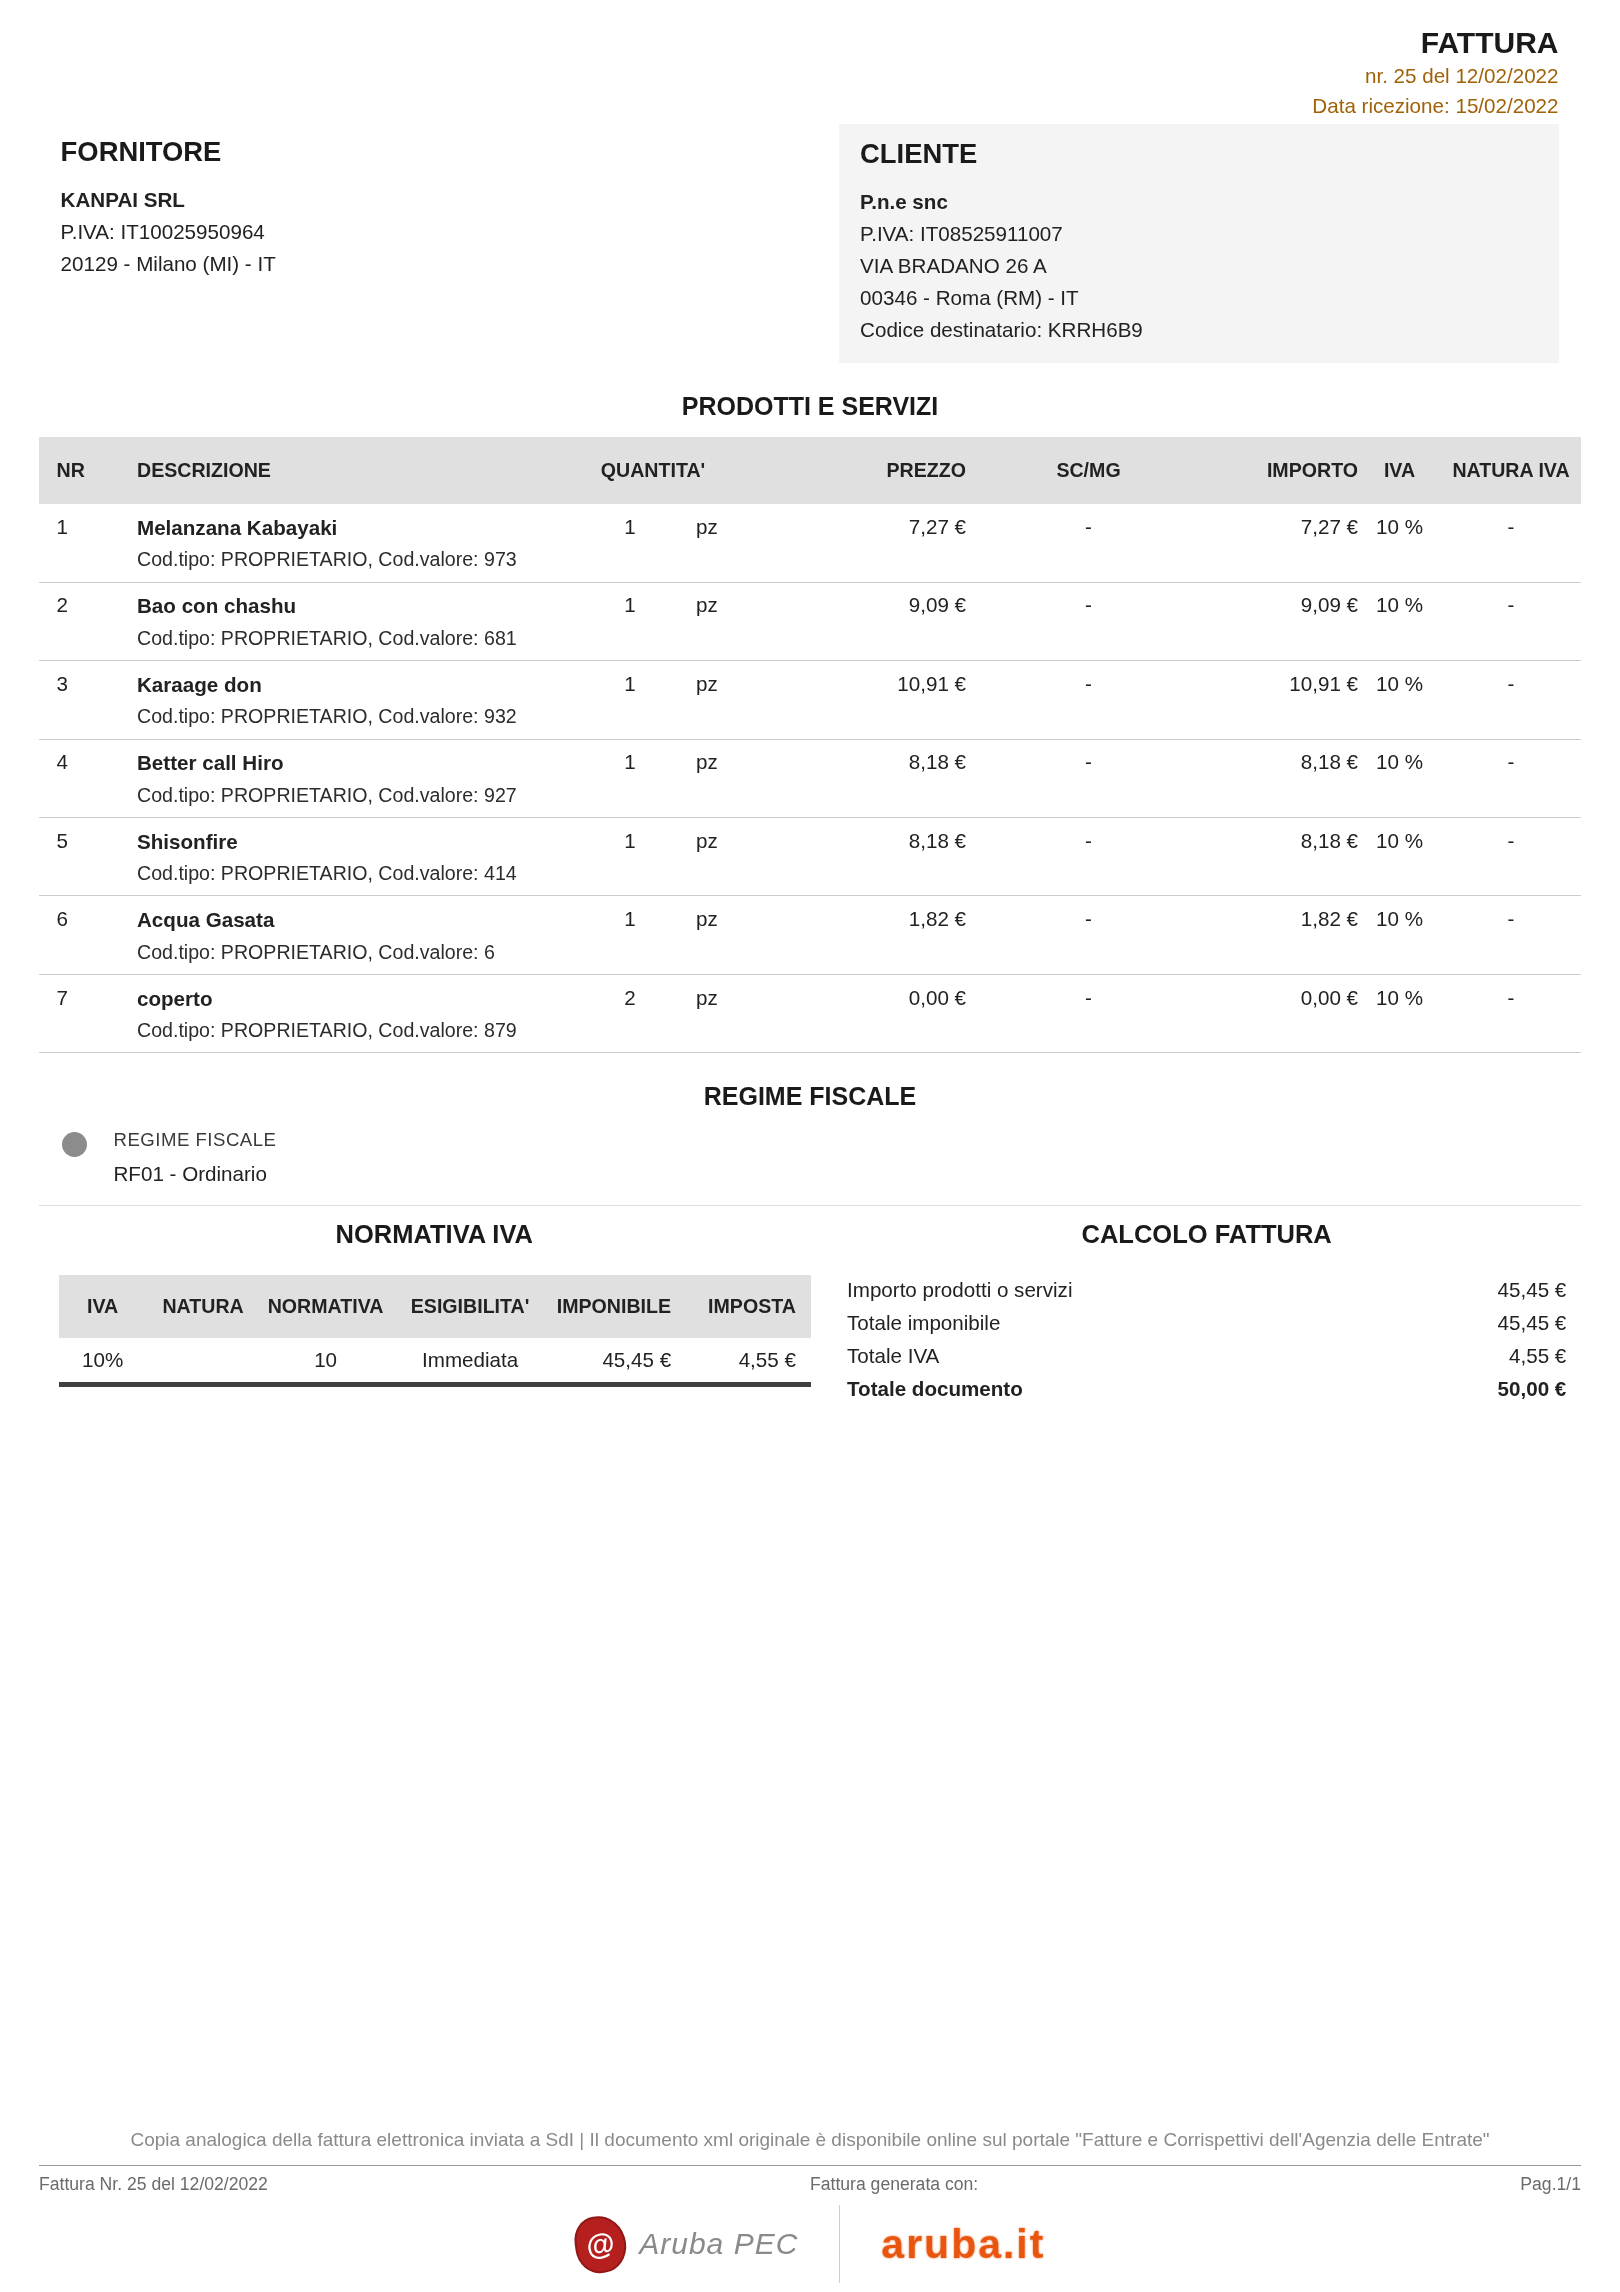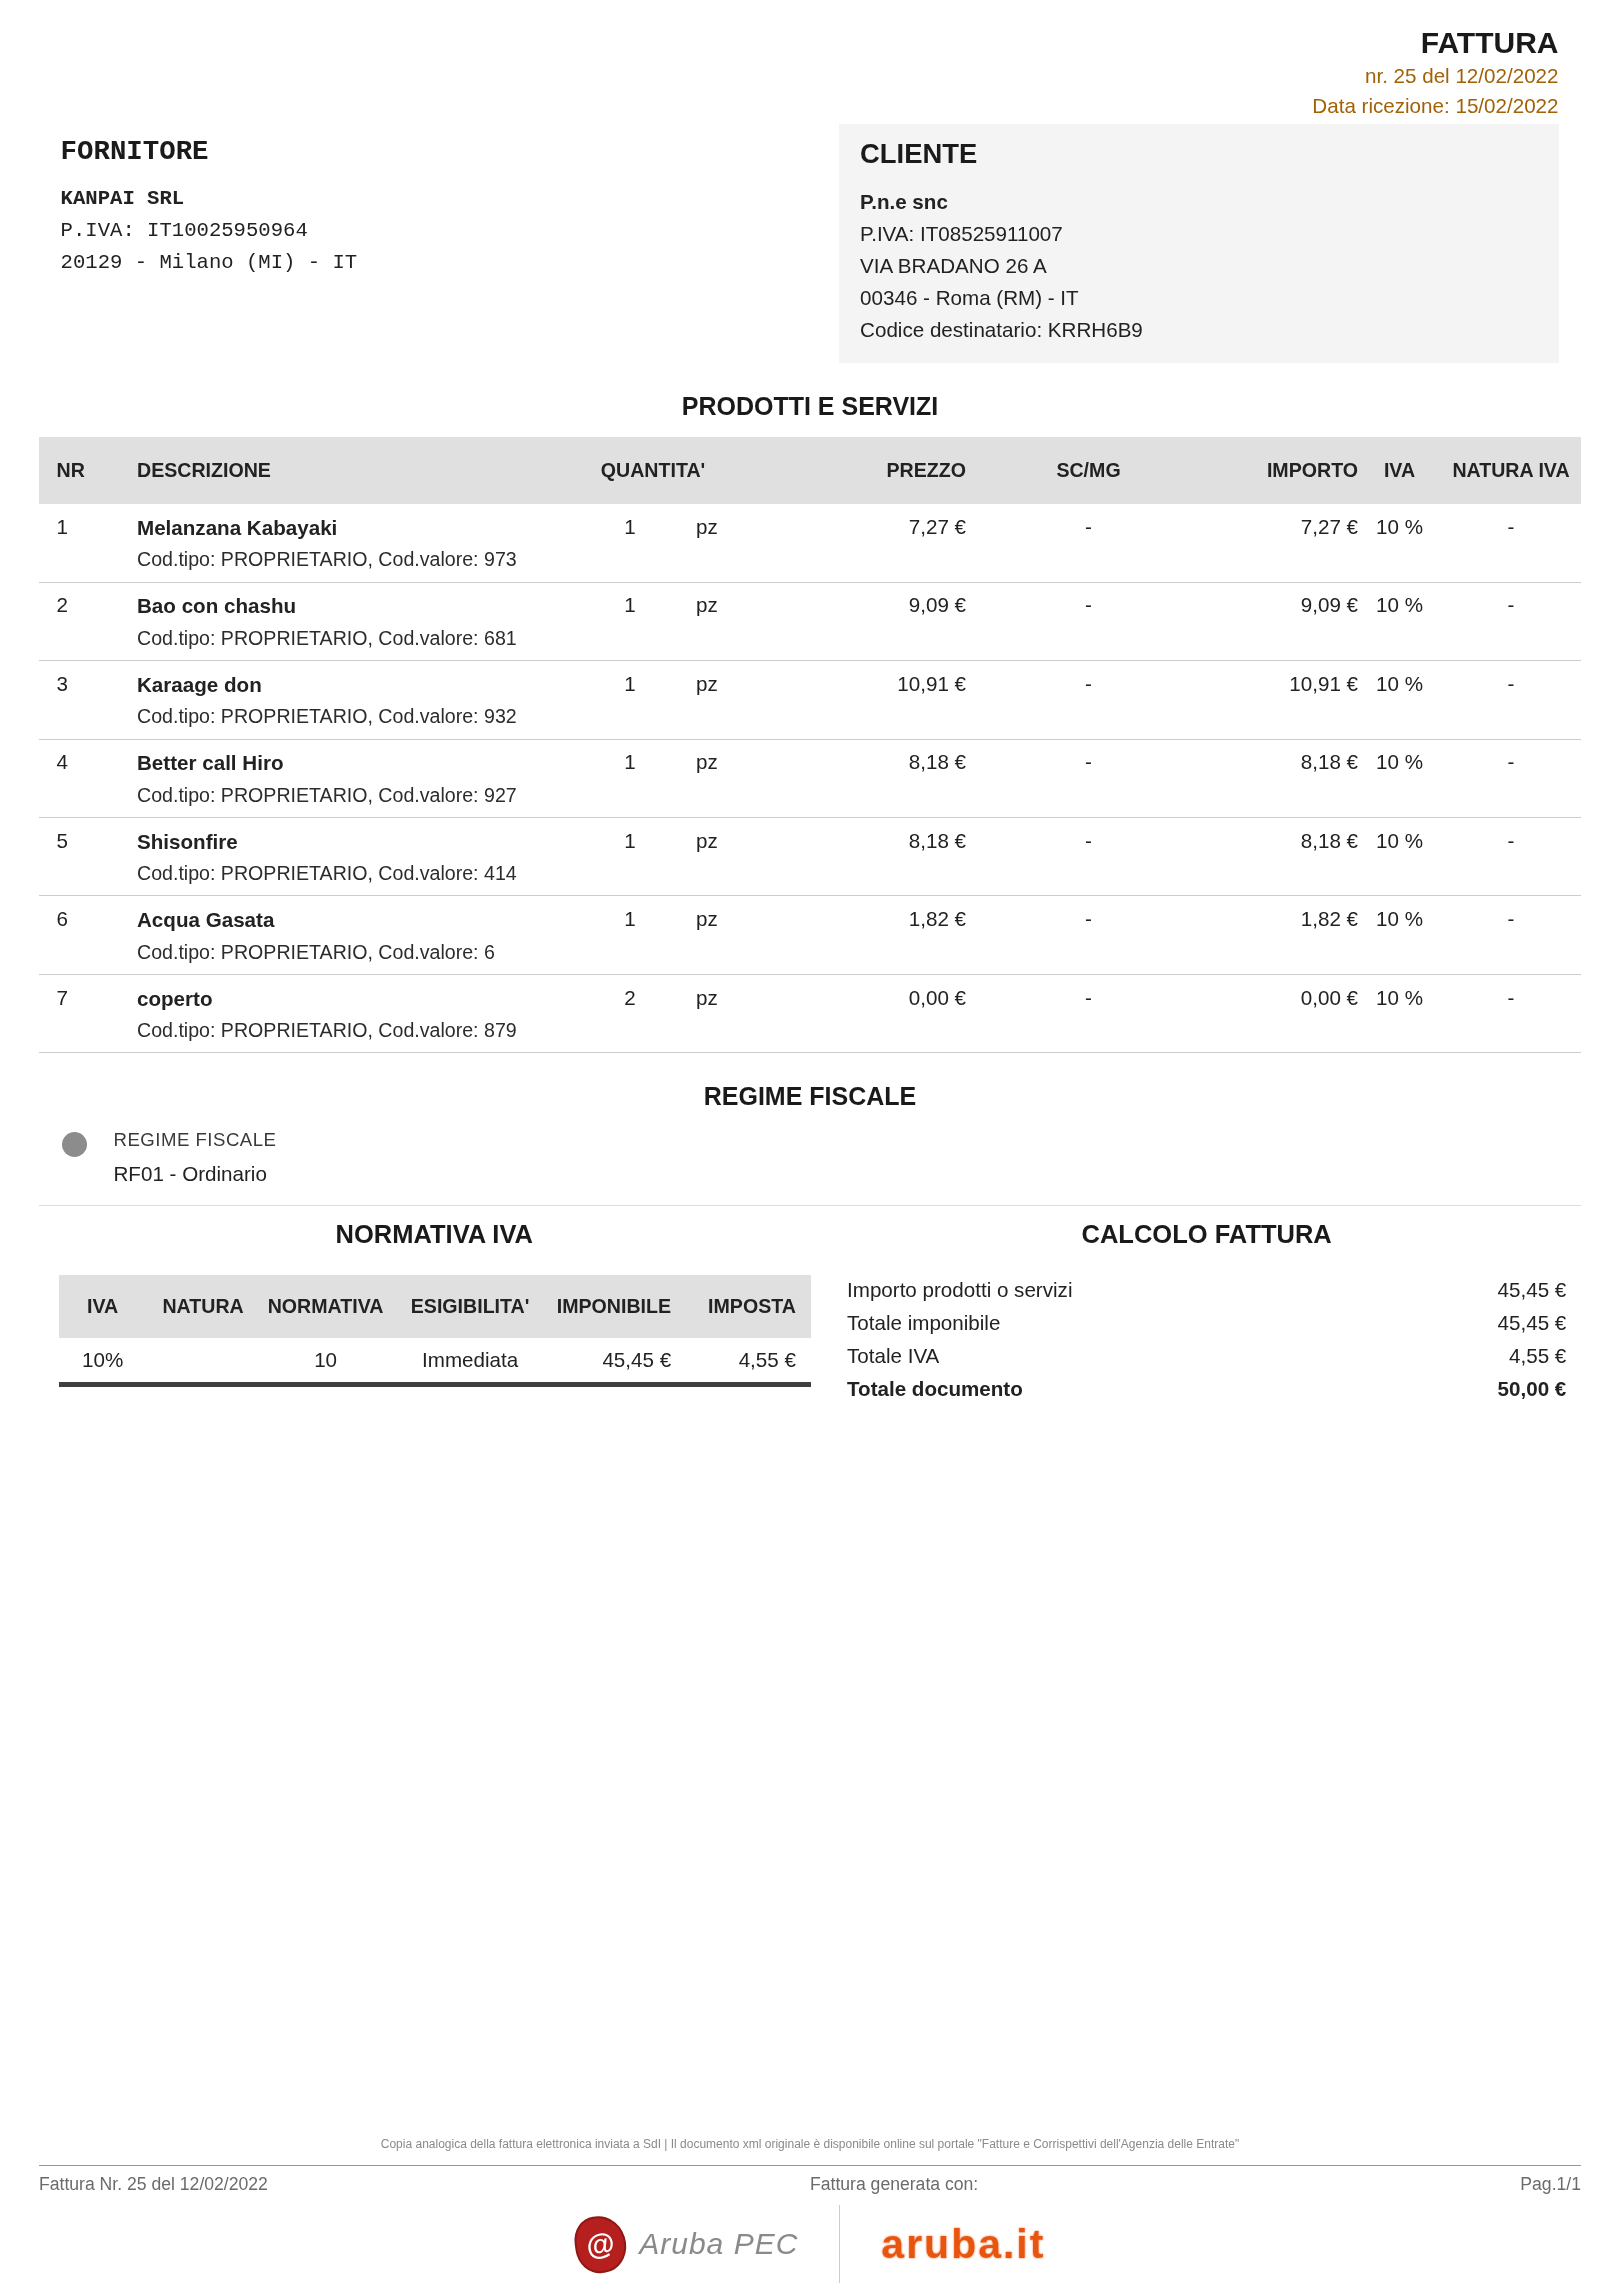--- a/index.html
+++ b/index.html
@@ -16,21 +16,21 @@
     background: #fff;
   }
 
   
   .doc-header { margin-top: 23.5px; text-align: right; padding-right: 22.5px; }
   .doc-title { font-size: 30px; font-weight: bold; color: #1a1a1a; line-height: 37px; }
   .doc-meta  { font-size: 20.6px; color: #a16207; line-height: 30px; }
 
   
   .parties { display: flex; margin-top: 3.9px; }
-  .fornitore { width: 510px; padding: 11.8px 0 0 21.6px; font-family: Liberation Mono, monospace; }
+  .fornitore { width: 510px; padding: 11.8px 0 0 21.6px; }
   .party-heading { font-size: 27.4px; font-weight: bold; color: #1a1a1a; margin-bottom: 15.7px; }
   .party-line { font-size: 20.6px; line-height: 32px; color: #222; }
   .party-name { font-weight: bold; }
   .cliente {
     margin-left: auto; margin-right: 22.5px;
     width: 720px;
     background: var(--box-gray, #f4f4f4);
     padding: 13.7px 21.6px 17.6px 21.6px;
   }
 
@@ -87,21 +87,21 @@
   .h-imposta, .c-imposta { text-align: right !important; padding-right: 14.7px !important; }
 
   .calcolo { flex: 1; padding-left: 37px; padding-right: 14.7px; }
   .calcolo-rows { margin-top: 23.5px; }
   .calc-row { display: flex; justify-content: space-between; font-size: 20.6px; line-height: 33px; color: #222; }
   .calc-row.bold .calc-label, .calc-row.bold .calc-value { font-weight: bold; }
 
   .flex-spacer { flex: 1; }
 
   
-  .disclaimer { text-align: center; font-size: 12px; color: #8a8a8a; }
+  .disclaimer { text-align: center; font-size: 19px; color: #8a8a8a; }
   hr.footer-rule { border: none; border-top: 1px solid #999; margin-top: 13.7px; }
   .footer-row { display: flex; justify-content: space-between; margin-top: 8.8px; font-size: 17.6px; color: #6b6b6b; }
   .footer-center { text-align: center; }
   .logos { display: flex; justify-content: center; align-items: center; margin-top: 9.8px; }
   .pec-logo { display: flex; align-items: center; }
   .seal {
     width: 51px; height: 57px; border-radius: 45% 55% 50% 48%;
     background: var(--pec-red, #b5201f);
     display: flex; align-items: center; justify-content: center;
     transform: rotate(-8deg);

